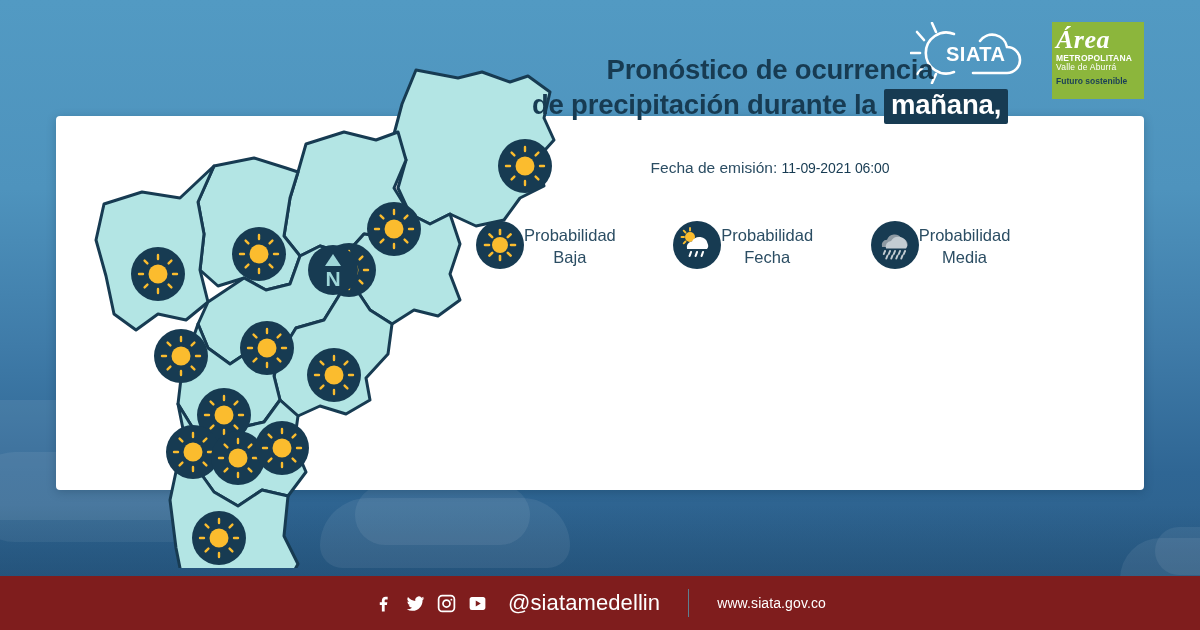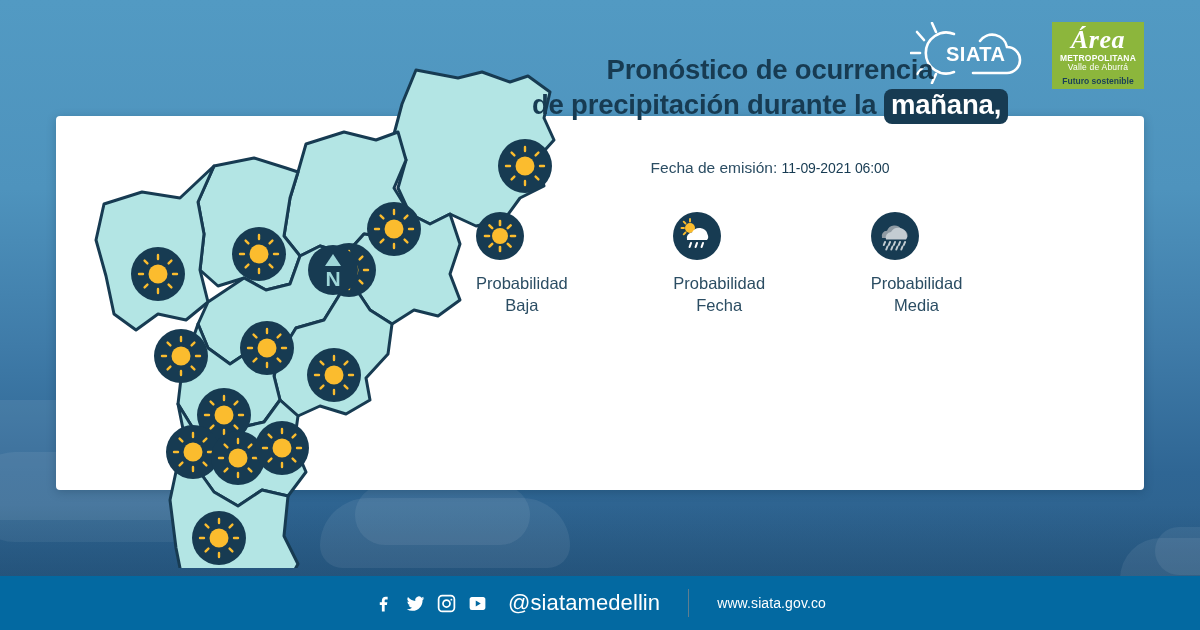--- a/index.html
+++ b/index.html
@@ -25,22 +25,22 @@
   #bg-cloud-right2{ left:1155px;top:527px;  width:90px;  height:48px; border-radius:999px;}
   #bg-band-bottom {
     position:absolute; left:0; right:0; top:505px; height:72px;
     background:linear-gradient(180deg,rgba(27,72,110,0) 0%,rgba(22,62,96,.35) 100%);
   }
 
   
   #logo-row { position:absolute; right:56px; top:22px; display:flex; align-items:flex-start; gap:24px; }
   #siata-logo { width:118px; height:62px; }
   #amva-logo {
-    width:92px; background:#8cb63c; padding:5px 4px 3px;
-    display:flex; flex-direction:column; align-items:center;
+    width:92px; background:#8cb63c; padding:5px 4px 13px;
+    display:flex; flex-direction:column; align-items:flex-start;
   }
   #amva-script { font-family:"Liberation Serif", serif; font-style:italic; font-weight:bold;
     font-size:26px; color:#fff; line-height:1; letter-spacing:.5px; margin-bottom:1px;}
   #amva-l1 { font-size:8.5px; font-weight:bold; color:#fff; letter-spacing:.2px; line-height:1.1;}
   #amva-l2 { font-size:8.5px; color:#fff; letter-spacing:.2px; line-height:1.15;}
   #amva-tag { margin-top:3px; font-size:8.5px; font-weight:bold; color:#1b3f57; text-align:center;}
 
   
   #card {
     position:absolute; left:56px; top:116px; width:1088px; height:374px;
@@ -49,37 +49,37 @@
   }
 
   
   #map-layer { position:absolute; left:0; top:0; width:1200px; height:630px; pointer-events:none; }
   #map-svg { position:absolute; left:58px; top:48px; width:520px; height:520px; }
 
   
   #text-col { position:absolute; left:460px; top:52px; width:620px; text-align:center; }
   #headline { font-size:27.5px; font-weight:bold; color:#173b52; line-height:1.28; letter-spacing:-.2px; }
   #headline .hl {
-    background:#173b52; color:#fff; padding:1px 7px 3px; border-radius:8px;
+    background:#173b52; color:#fff; padding:1px 7px 3px; border-radius:2px;
     display:inline-block; line-height:1.12;
   }
   #emission-row { margin-top:35px; font-size:15.5px; color:#2b4d63; }
   #emission-label { font-weight:normal; }
   #emission-value { font-size:14px; color:#173b52; letter-spacing:-.1px; }
 
   
   #legend { position:absolute; left:476px; top:212px; width:592px; display:flex; }
-  .legend-item { flex:1; display:flex; flex-direction:column; align-items:flex-start; }
+  .legend-item { flex:1; display:flex; flex-direction:row; align-items:flex-end; }
   .legend-icon { width:48px; height:48px; }
   .legend-label { margin-top:13px; font-size:16.5px; color:#2b4d63; line-height:1.32; text-align:center; }
 
   
   #footer {
     position:absolute; left:0; right:0; bottom:0; height:54px;
-    background:#0369a1; display:flex; align-items:center; justify-content:center;
+    background:#7f1d1d; display:flex; align-items:center; justify-content:center;
   }
   #footer-inner { display:flex; align-items:center; gap:0; }
   #social-icons { display:flex; align-items:center; gap:10px; margin-right:20px; }
   .social-icon { width:21px; height:21px; fill:#fff; display:block; }
   #handle { font-size:22px; color:#fff; letter-spacing:.1px; }
   #divider { width:1px; height:28px; background:#5e7e90; margin:0 28px; }
   #website { font-size:14px; color:#fff; letter-spacing:.1px; }
 </style>
 </head>
 <body>

